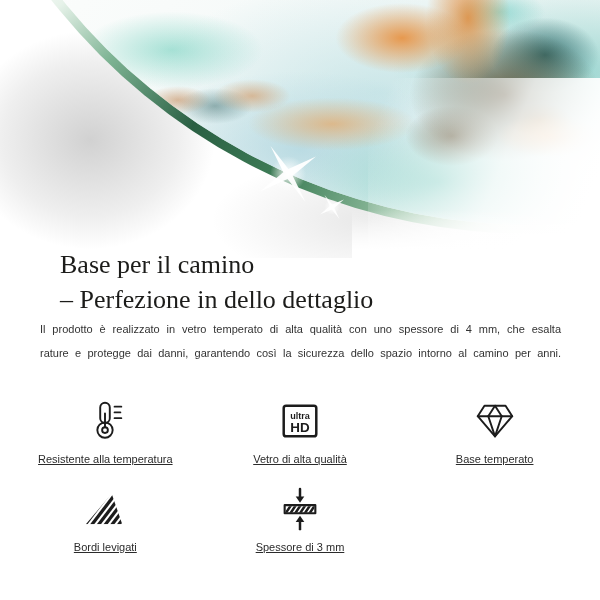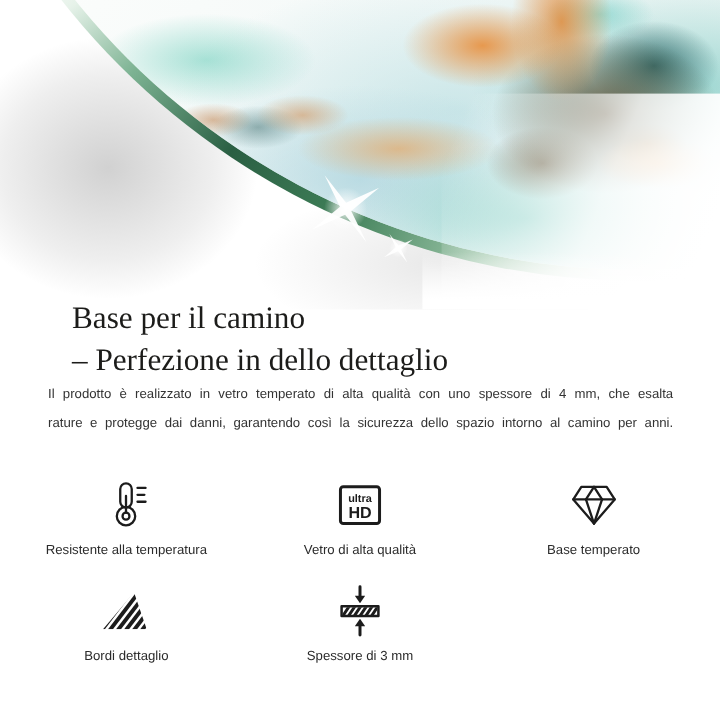--- a/index.html
+++ b/index.html
@@ -59,21 +59,21 @@
     font-family:"Liberation Serif", serif;font-size:26px;line-height:35px;font-weight:400;color:#1c1c1a;}
   .title span{display:block;margin-left:20px;}
   .desc{position:absolute;left:40px;top:306px;width:521px;
     font-size:11px;line-height:24px;color:#333;}
   .desc span{display:block;text-align:justify;text-align-last:justify;}
   
   .features{position:absolute;left:8px;top:398px;width:584px;
     display:grid;grid-template-columns:1fr 1fr 1fr;row-gap:21px;}
   .feature{display:flex;flex-direction:column;align-items:center;}
   .feature .icon-box{height:48px;display:flex;justify-content:center;}
-  .feature .label{margin-top:7px;font-size:11px;color:#2b2b2b;text-align:center;}
+  .feature .label{margin-top:7px;font-size:11px;color:#2b2b2b;text-align:center;text-decoration:underline;}
   .ic{stroke:#1c1c1c;fill:none;stroke-width:2;stroke-linecap:round;stroke-linejoin:round;}
   .ic text{stroke:none;fill:#1c1c1c;font-family:"Liberation Sans", sans-serif;}
 </style>
 </head>
 <body>
 
 <div class="hero">
   <div class="shadow-a"></div>
   <div class="shadow-b"></div>
   <div class="glass-rim"></div>
@@ -165,21 +165,21 @@
         <g clip-path="url(#triClip)" stroke="#1c1c1c" stroke-width="3.4">
           <line x1="2" y1="42" x2="28" y2="8"></line>
           <line x1="9" y1="42" x2="35" y2="8"></line>
           <line x1="16" y1="42" x2="42" y2="8"></line>
           <line x1="23" y1="42" x2="49" y2="8"></line>
           <line x1="30" y1="42" x2="56" y2="8"></line>
           <line x1="37" y1="42" x2="63" y2="8"></line>
         </g>
       </svg>
     </div>
-    <div class="label">Bordi dettaglio</div>
+    <div class="label">Bordi levigati</div>
   </div>
 
   <div class="feature">
     <div class="icon-box">
       <svg class="ic" width="46" height="46" viewBox="0 0 48 48">
         <defs>
             <clipPath id="barClip">
               <rect x="9" y="21" width="30" height="7"></rect>
             </clipPath>
           </defs>

